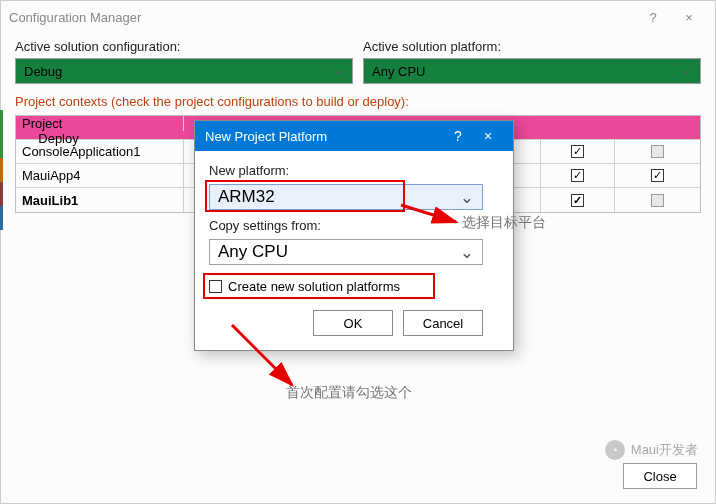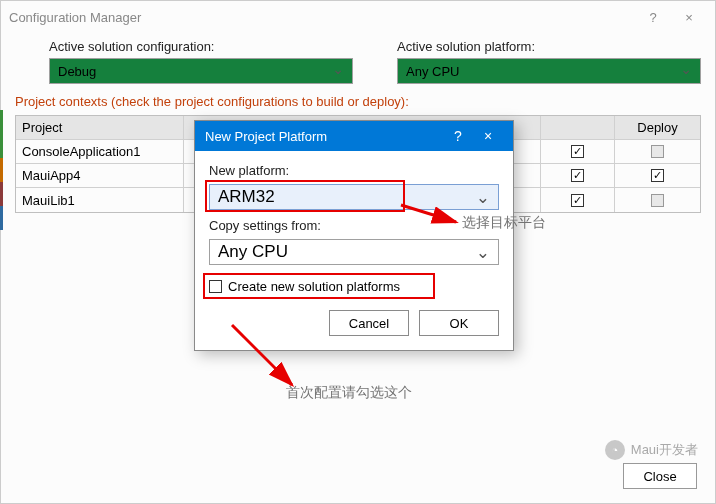--- a/index.html
+++ b/index.html
@@ -3,44 +3,44 @@
 <meta charset="utf-8">
 <style>
 * { box-sizing: border-box; font-family: "Segoe UI", "Microsoft YaHei", sans-serif; }
 body { margin: 0; width: 716px; height: 504px; background: #fdfdfd; position: relative; overflow: hidden; }
 .main-window { width: 716px; height: 504px; border: 1px solid #ccc; position: relative; background: #fcfcfc; }
 .titlebar { height: 32px; display: flex; align-items: center; padding: 0 8px; color: #888; font-size: 13px; }
 .titlebar .spacer { flex: 1; }
 .titlebar .ctrl { width: 36px; text-align: center; color: #888; font-size: 13px; }
 .section { padding: 6px 14px 0 14px; }
 .row { display: flex; gap: 10px; }
-.col { flex: 1; display: flex; flex-direction: column; margin-left: 34px; }
+.col { flex: 1; display: flex; flex-direction: column; }
 .lbl { font-size: 13px; color: #222; margin-bottom: 4px; }
 .select { height: 26px; border: 1px solid #a0a0a0; background: #15803d; display: flex; align-items: center; padding: 0 8px; font-size: 13px; position: relative; }
 .select::after { content: "⌄"; position: absolute; right: 8px; color: #555; font-size: 14px; top: 2px; }
 .desc { font-size: 13px; color: #c2410c; margin-top: 10px; margin-left: 14px; }
 .table { margin: 6px 14px 0 14px; border: 1px solid #bfbfbf; }
 .trow { display: flex; border-bottom: 1px solid #d0d0d0; height: 24px; font-size: 13px; }
-.trow.header { background: #e5e5e5; }
+.trow.header { background: #ec4899; flex-direction: column; }
 .tcell { padding: 0 6px; display: flex; align-items: center; border-right: 1px solid #d0d0d0; }
 .tcell.project { width: 168px; }
 .tcell.mid { flex: 1; }
 .tcell.build { width: 74px; justify-content: center; }
 .tcell.deploy { width: 85px; border-right: none; justify-content: center; }
 .chk { width: 13px; height: 13px; border: 1px solid #333; background: #fff; display: inline-flex; align-items: center; justify-content: center; font-size: 11px; line-height: 1; }
 .chk.checked::before { content: "✓"; color: #000; }
 .chk.dis { background: #e8e8e8; border-color: #999; }
 .left-strip { position: absolute; left: -3px; top: 110px; width: 6px; display: flex; flex-direction: column; }
 .strip-seg { height: 24px; width: 6px; }
 .footer-btn { position: absolute; right: 18px; bottom: 14px; width: 74px; height: 26px; border: 1px solid #999; background: #fff; font-size: 13px; }
 .modal { position: absolute; left: 194px; top: 120px; width: 320px; background: #fff; border: 1px solid #8a8a8a; box-shadow: 4px 4px 14px rgba(0,0,0,.25); }
 .modal-title { height: 30px; background: #0078d7; color: #fff; display: flex; align-items: center; padding: 0 10px; font-size: 13px; }
 .modal-title .spacer { flex: 1; }
 .modal-title .mctrl { width: 30px; text-align: center; font-size: 14px; }
-.modal-body { padding: 12px 14px 14px 14px; }
+.modal-body { padding: 12px 30px 14px 14px; }
 .mlbl { font-size: 13px; color: #222; margin-bottom: 6px; margin-top: 8px; }
 .mlbl:first-child { margin-top: 0; }
 .mselect { height: 26px; border: 1px solid #7a9fd4; background: #e8f0fb; display: flex; align-items: center; padding: 0 8px; font-size: 17px; position: relative; }
 .mselect.plain { background: #fff; border: 1px solid #a0a0a0; }
 .mselect::after { content: "⌄"; position: absolute; right: 8px; color: #555; top: 2px; }
 .highlight-box { border: 2px solid #e60000; position: absolute; pointer-events: none; }
 .chkrow { display: flex; align-items: center; gap: 6px; margin-top: 14px; font-size: 13px; position: relative; text-align: right; }
 .modal-btns { display: flex; gap: 10px; justify-content: flex-end; margin-top: 16px; }
 .mbtn { width: 80px; height: 26px; border: 1px solid #8a8a8a; background: #fff; font-size: 13px; }
 .anno { position: absolute; color: #737373; font-size: 14px; font-family: Liberation Sans, sans-serif; }
@@ -98,21 +98,21 @@
     <div class="trow">
       <div class="tcell project">MauiApp4</div>
       <div class="tcell mid"></div>
       <div class="tcell build">
           <span class="chk checked"></span>
         </div>
       <div class="tcell deploy">
           <span class="chk checked"></span>
         </div>
     </div>
-    <div class="trow" style="border-bottom:none;">
+    <div class="trow" style="border-bottom:none;font-weight:bold;">
       <div class="tcell project">MauiLib1</div>
       <div class="tcell mid"></div>
       <div class="tcell build">
           <span class="chk checked"></span>
         </div>
       <div class="tcell deploy">
           <span class="chk dis"></span>
         </div>
     </div>
   </div>
@@ -149,22 +149,22 @@
       <span>Any CPU</span>
     </div>
 
     <div class="chkrow">
       <span class="chk"></span>
       <span>Create new solution platforms</span>
       <div class="highlight-box" style="left:-6px; top:-6px; width:232px; height:26px;"></div>
     </div>
 
     <div class="modal-btns">
+      <button class="mbtn">OK</button>
       <button class="mbtn">Cancel</button>
-      <button class="mbtn">OK</button>
     </div>
   </div>
 </div>
 
 <svg class="arrow-svg" style="left:396px; top:200px;" width="80" height="40">
   <defs>
       <marker id="ah1" markerWidth="10" markerHeight="10" refX="8" refY="3" orient="auto">
         <path d="M0,0 L9,3 L0,6 Z" fill="#e60000"></path>
       </marker>
     </defs>

